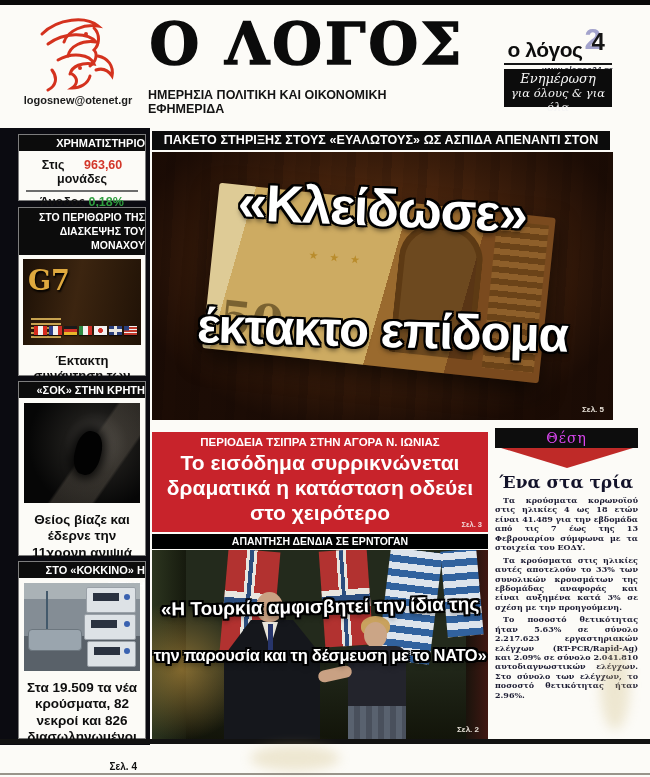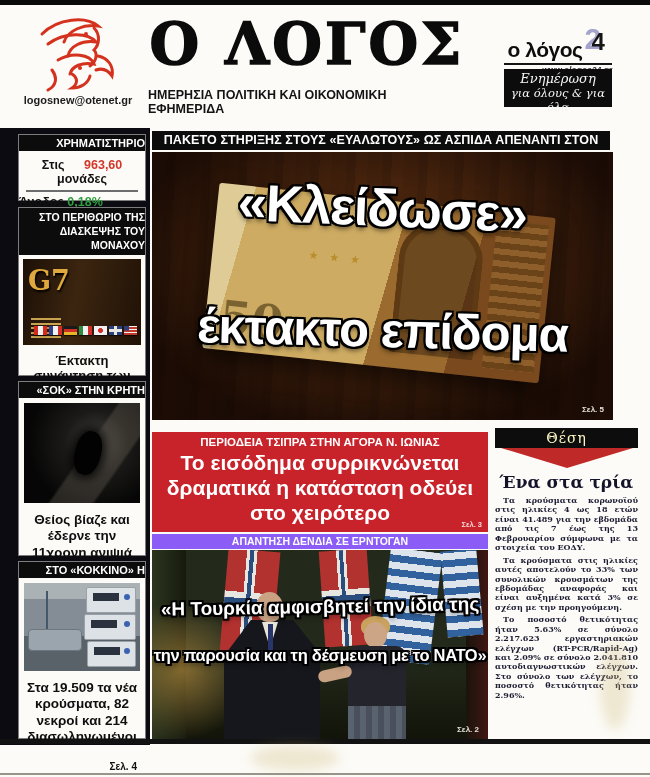--- a/index.html
+++ b/index.html
@@ -58,21 +58,21 @@
   .lead .hl1{position:absolute;left:0;top:26px;width:100%;font-size:52px;transform:rotate(2.5deg);letter-spacing:-1px;}
   .lead .hl2{position:absolute;left:0;top:150px;width:100%;font-size:49px;transform:rotate(1.5deg);letter-spacing:-1px;}
   .pageref-light{position:absolute;right:9px;bottom:6px;font-size:8px;font-weight:bold;color:#e8e2d8;}
 
   
   .redbox{left:152px;top:432px;width:336px;height:100px;background:#c8232b;color:#fff;text-align:center;}
   .redbox .kick{font-weight:bold;font-size:11.5px;padding-top:4px;}
   .redbox .hl{font-weight:bold;font-size:21px;line-height:1.2;padding:2px 6px 0;}
   .redbox .pr{position:absolute;right:6px;bottom:3px;font-size:7.5px;font-weight:bold;color:#f3d9d9;}
 
-  .kicker2{left:152px;top:534px;width:336px;height:15px;background:#8b5cf6;color:#fff;
+  .kicker2{left:152px;top:534px;width:336px;height:15px;background:#000000;color:#fff;
            font-weight:bold;font-size:10.5px;line-height:15px;text-align:center;}
 
   
   .photo{left:152px;top:550px;width:336px;height:190px;overflow:hidden;
          background:linear-gradient(180deg,#232a1c 0 55%,#121409);}
   .photo .glow{position:absolute;left:-30px;top:40px;width:120px;height:160px;
                background:radial-gradient(circle,rgba(214,164,70,.55),transparent 70%);}
   .photo .curtain-l{position:absolute;left:0;top:0;width:34px;height:190px;background:linear-gradient(90deg,#2c351f,#161a0e);}
   .photo .curtain-r{position:absolute;right:0;top:0;width:22px;height:190px;background:linear-gradient(90deg,#1a130c,#401812);}
   .flagN{position:absolute;background-color:#b23230;
@@ -101,21 +101,21 @@
   .sidebar{left:0;top:128px;width:150px;height:617px;background:#0b0b11;}
   .sbox{position:absolute;left:18px;width:128px;background:#fcfbf7;border:1px solid #7d7d7d;box-sizing:border-box;}
   .sbox .hdr{background:#0c0c0c;color:#fff;font-weight:bold;text-align:right;}
   .hdr1{font-size:11px;line-height:16px;height:16px;}
   .hdr2{font-size:10.5px;line-height:1.35;padding:2px 0;}
   .sbox .txt{font-weight:bold;text-align:center;line-height:1.22;padding:4px 5px 0;color:#0e0e0e;}
   .sbox .pr{text-align:right;font-size:10px;font-weight:bold;padding:15px 8px 2px;color:#111;}
   .box1{top:6px;height:67px;}
   .stock-line1{margin:7px auto 0;width:112px;text-align:center;font-weight:bold;font-size:12.5px;
                padding-bottom:4px;border-bottom:2px solid #6d6d6d;}
-  .stock-line2{margin:3px auto 0;font-weight:bold;font-size:12.5px;}
+  .stock-line2{margin:3px auto 0;text-align:center;font-weight:bold;font-size:12.5px;}
   .val-red{color:#d3372a;margin-left:16px;}
   .val-green{color:#2f9e3f;}
   .box2{top:79px;height:169px;}
   .g7img{position:relative;margin:4px;height:86px;overflow:hidden;
          background:linear-gradient(100deg,#1c1006,#3c2510 45%,#201206);}
   .g7txt{position:absolute;left:5px;top:6px;font-size:27px;font-weight:bold;color:#dfa93e;
          text-shadow:1px 2px 2px #000;font-family:"DejaVu Serif",serif;}
   .g7cap{position:absolute;left:8px;bottom:7px;width:30px;height:20px;
          background:repeating-linear-gradient(0deg,rgba(226,186,92,.85) 0 2px,transparent 2px 4.5px);}
   .flagrow{position:absolute;right:4px;bottom:10px;display:flex;gap:2px;align-items:flex-end;}
@@ -141,21 +141,21 @@
   .hospimg{position:relative;margin:5px;height:88px;overflow:hidden;
            background:linear-gradient(180deg,#aab2b6 0 18%,#848d95 18% 60%,#596169 60%);}
   .machine{position:absolute;background:#dde2e6;border:1px solid #9aa1a8;border-radius:2px;}
   .machine .slot{position:absolute;left:6px;top:5px;width:26px;height:8px;background:#2a3240;}
   .machine .dot{position:absolute;right:5px;top:6px;width:6px;height:6px;border-radius:50%;background:#3a62b0;}
   .bed{position:absolute;left:4px;top:46px;width:52px;height:20px;border-radius:4px;background:#9aa5ae;border:1px solid #6d777f;}
   .pole{position:absolute;left:22px;top:8px;width:2px;height:40px;background:#43596b;}
 
   
   .opinion{left:495px;top:428px;width:143px;}
-  .op-bar{height:20px;background:#0d0d0d;color:#fef9c3;text-align:center;line-height:20px;
+  .op-bar{height:20px;background:#0d0d0d;color:#d946ef;text-align:center;line-height:20px;
           font-family:"DejaVu Serif",serif;font-size:14px;letter-spacing:1px;}
   .op-tri{width:0;height:0;margin:0 auto;border-left:66px solid transparent;
           border-right:66px solid transparent;border-top:20px solid #bf2a28;}
   .op-title{margin-top:4px;text-align:center;font-family:"DejaVu Serif",serif;font-weight:bold;
             font-size:17px;color:#13132a;}
   .op-body{margin-top:4px;font-family:"DejaVu Serif",serif;font-weight:bold;font-size:8px;
            line-height:1.18;color:#1c1c33;text-align:justify;}
   .op-body p{margin:0 0 3px;text-indent:8px;}
 </style>
 </head>
@@ -292,21 +292,21 @@
           </div>
         <div class="machine" style="left:60px;top:31px;width:50px;height:24px;">
             <span class="slot"></span>
             <span class="dot"></span>
           </div>
         <div class="machine" style="left:63px;top:58px;width:47px;height:24px;">
             <span class="slot"></span>
             <span class="dot"></span>
           </div>
       </div>
-      <div class="txt" style="font-size:13.5px;">Στα 19.509 τα νέα κρούσματα, 82 νεκροί και 214 διασωληνωμένοι</div>
+      <div class="txt" style="font-size:13.5px;">Στα 19.509 τα νέα κρούσματα, 82 νεκροί και 826 διασωληνωμένοι</div>
       <div class="pr">Σελ. 4</div>
     </div>
   </div>
 
   <div class="abs opinion">
     <div class="op-bar">Θέση</div>
     <div class="op-tri"></div>
     <div class="op-title">Ένα στα τρία</div>
     <div class="op-body">
       <p>Τα κρούσματα κορωνοϊού στις ηλικίες 4 ως 18 ετών είναι 41.489 για την εβδομάδα από τις 7 έως της 13 Φεβρουαρίου σύμφωνα με τα στοιχεία του ΕΟΔΥ.</p>

